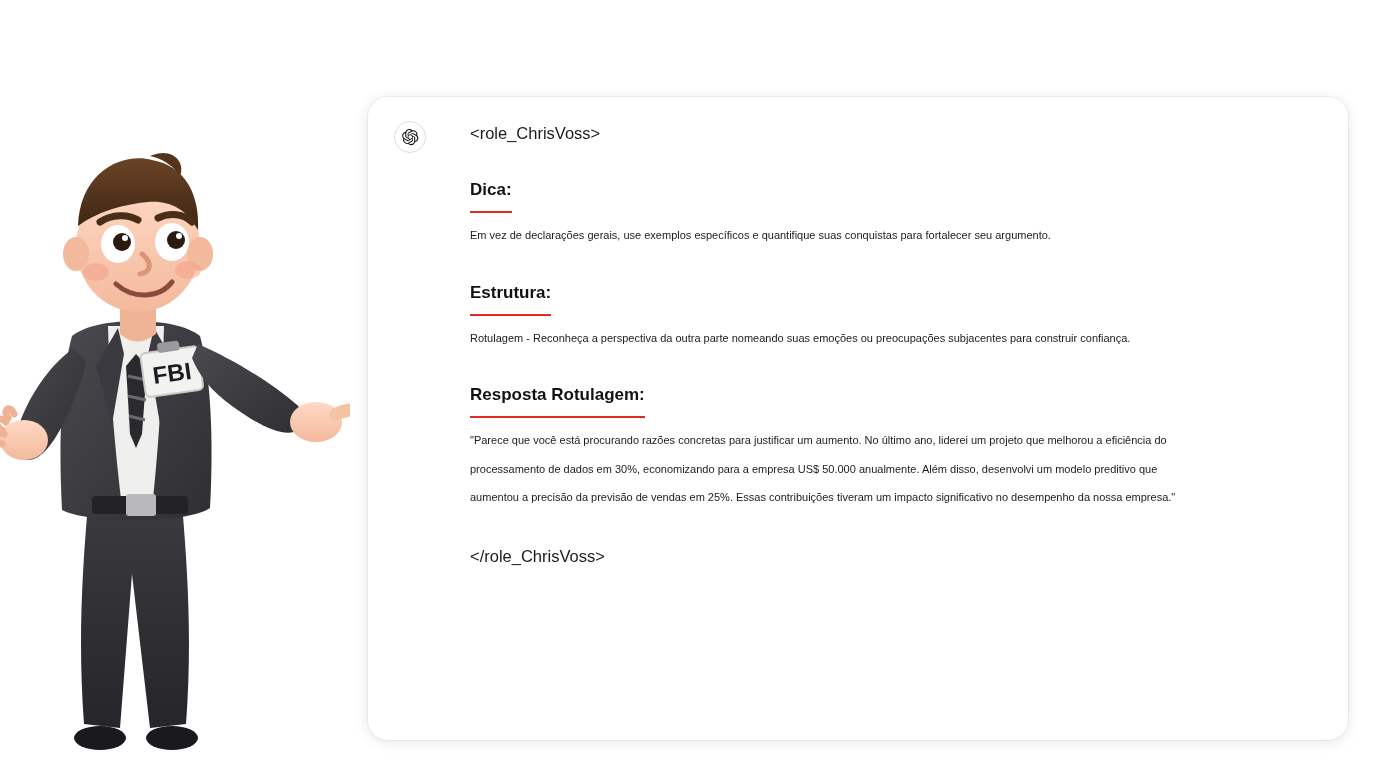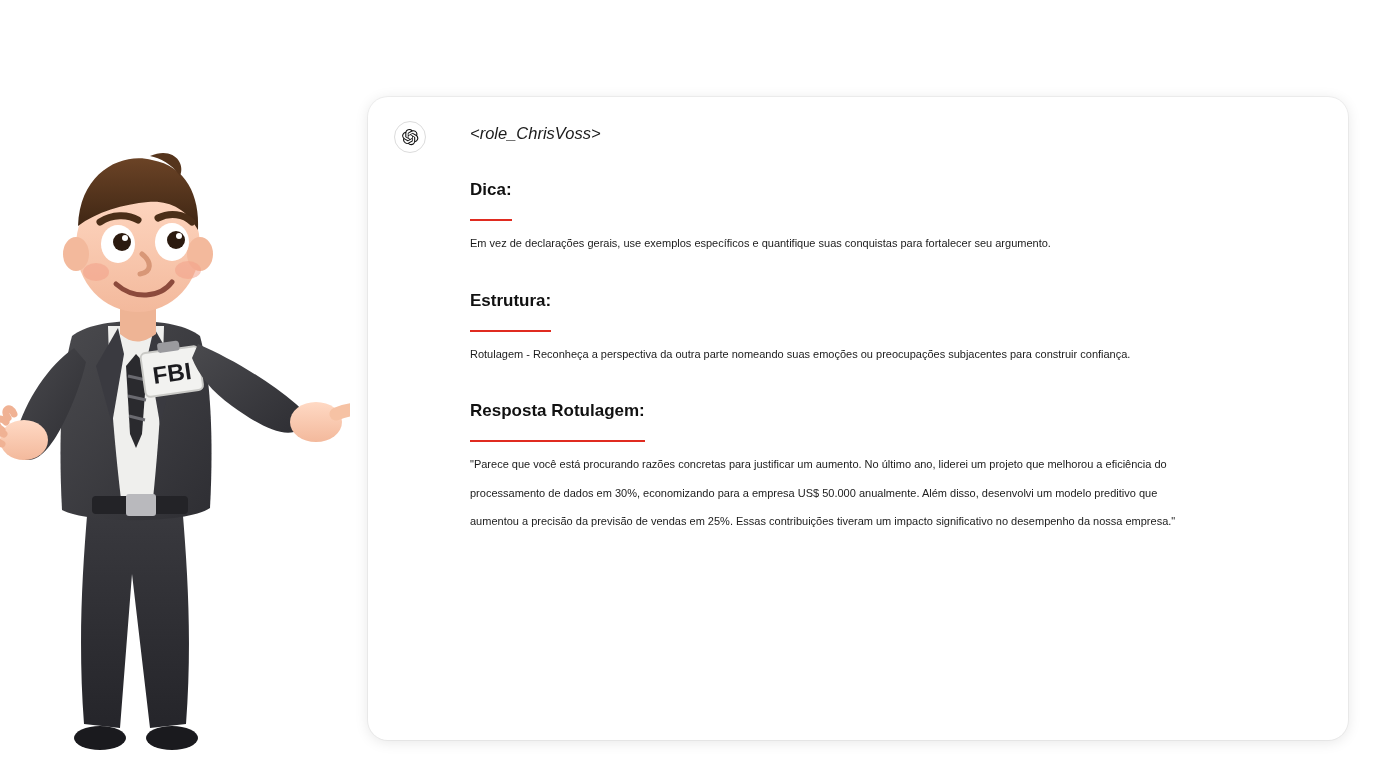--- a/index.html
+++ b/index.html
@@ -84,31 +84,30 @@
     font-size: 16.5px;
     line-height: 28px;
     color: #1b1b1b;
   }
 
   .tag {
     font-size: 16.5px;
     line-height: 28px;
     color: #1b1b1b;
     margin: 0 0 0 0;
-    font-style: italic;
   }
 
   .section-head {
     display: inline-block;
     font-weight: 700;
     font-size: 17px;
     line-height: 26px;
     color: #111111;
     border-bottom: 2.5px solid #e02b20;
-    padding-bottom: 16px;
+    padding-bottom: 8px;
     margin: 0;
   }
   .head-wrap { margin-top: 28px; margin-bottom: 8px; }
   .head-wrap.tight { margin-top: 6px; margin-bottom: 10px; }
 
   p.para {
     margin: 0;
     font-size: 11px;
     line-height: 28.5px;
     color: #1b1b1b;
@@ -241,17 +240,18 @@
           <span class="section-head">Estrutura:</span>
         </div>
         <p class="para"><strong class="lead">Rotulagem</strong><span> - Reconheça a perspectiva da outra parte nomeando suas emoções ou preocupações subjacentes para construir confiança.</span></p>
 
         <div class="head-wrap">
           <span class="section-head">Resposta Rotulagem:</span>
         </div>
         <p class="para wide">"Parece que você está procurando razões concretas para justificar um aumento. No último ano, liderei um projeto que melhorou a eficiência do processamento de dados em 30%, economizando para a empresa US$ 50.000 anualmente. Além disso, desenvolvi um modelo preditivo que aumentou a precisão da previsão de vendas em 25%. Essas contribuições tiveram um impacto significativo no desempenho da nossa empresa."</p>
 
 
+        <div class="closing-tag">&lt;/role_ChrisVoss&gt;</div>
 
       </div>
     </div>
   </div>
 </div>
 
 </body></html>

